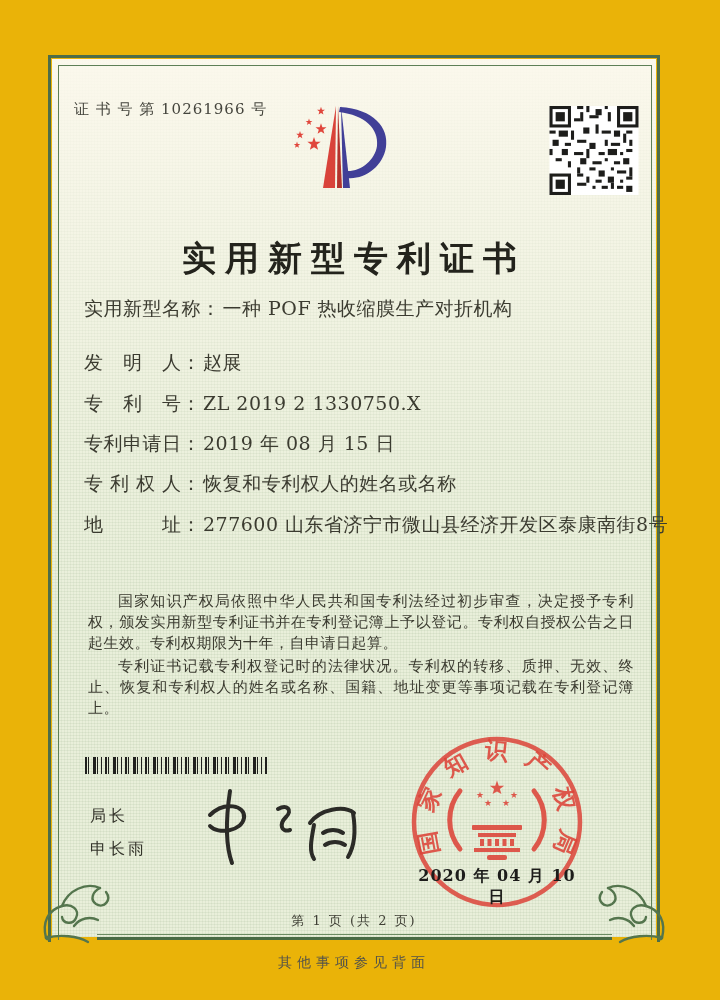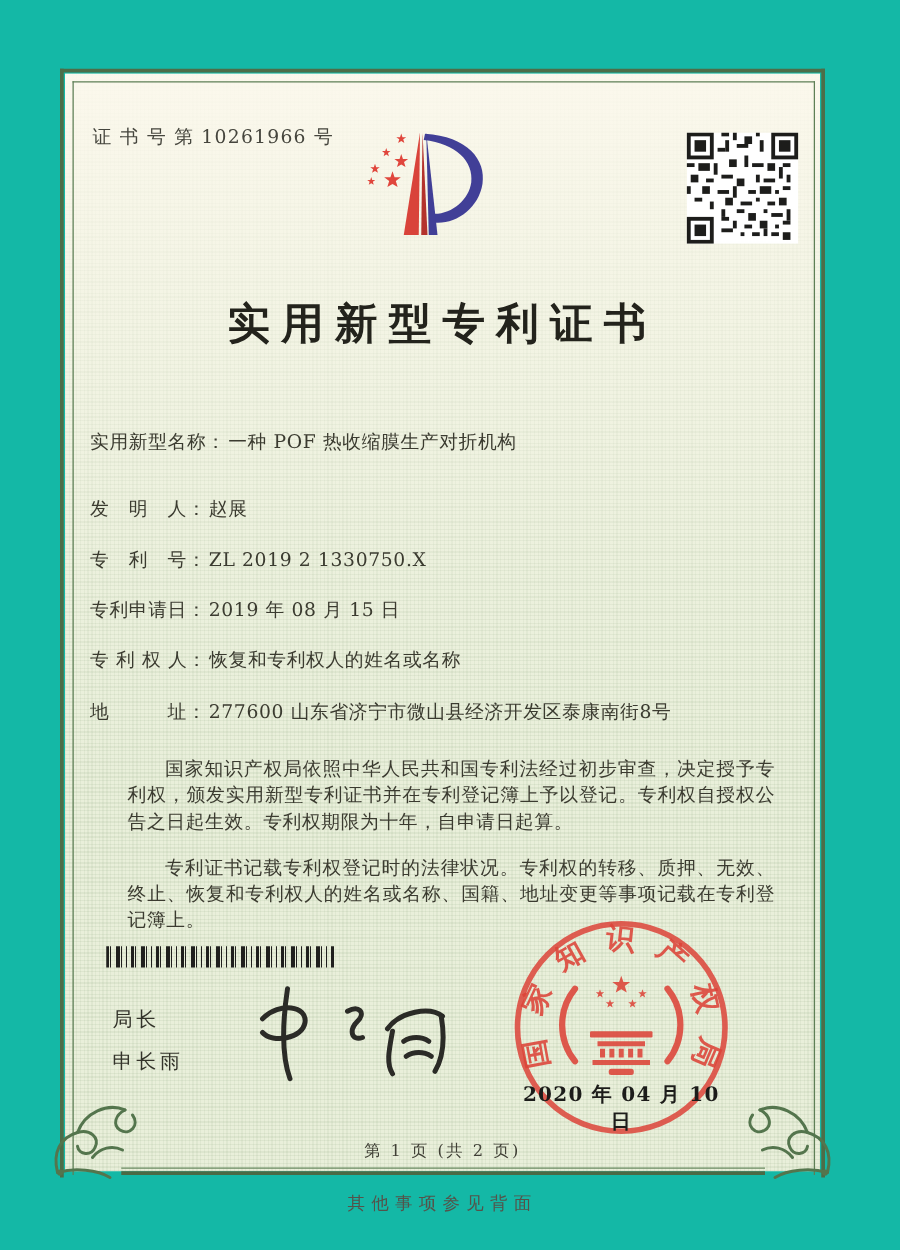--- a/index.html
+++ b/index.html
@@ -1,38 +1,38 @@
 <!DOCTYPE html>
 <html><head>
 <meta charset="utf-8">
 <style>
   html,body{margin:0;padding:0;background:#e8e4d8;}
-  .stage{position:relative;width:720px;height:1000px;background:#14b8a6;overflow:hidden;
+  .stage{position:relative;width:720px;height:1000px;background:#eab308;overflow:hidden;
          font-family:"DejaVu Serif","Liberation Serif",serif;color:#39392e;}
   .abs{position:absolute;}
   
   .panel-bg{left:52px;top:59px;width:604px;height:878px;background-color:#e9efda;
     background-image:
       repeating-linear-gradient(0deg, rgba(122,152,110,.11) 0 1px, rgba(0,0,0,0) 1px 3px),
       repeating-linear-gradient(90deg, rgba(122,152,110,.09) 0 1px, rgba(0,0,0,0) 1px 3px);}
   .panel-light{left:52px;top:59px;width:604px;height:878px;
     background:linear-gradient(180deg, rgba(253,249,238,.92) 0%, rgba(253,249,238,.55) 20%,
                rgba(253,249,238,.15) 45%, rgba(253,249,238,0) 65%);}
   .frame-outer{left:48px;top:55px;width:606px;height:884px;border:3px solid #4d6d48;border-bottom:none;}
   .frame-inner{left:58px;top:65px;width:592px;height:874px;border:1px solid #5e7f56;border-bottom:none;}
   .bottom-rule{left:97px;top:934px;width:515px;height:2px;
     border-top:1px solid #6b8b62;border-bottom:3px solid #4a6a45;}
   .cert-no{left:74px;top:100px;font-size:15px;color:#45453d;letter-spacing:1px;}
   .title{left:50px;top:212px;width:608px;text-align:center;font-size:34px;font-weight:bold;
          color:#23231c;letter-spacing:9px;margin-top:24px;}
-  .frow{left:72px;font-size:15px;color:#3b3b30;letter-spacing:.5px;white-space:nowrap;margin-top:48px;}
+  .frow{left:84px;font-size:19px;color:#3b3b30;letter-spacing:.5px;white-space:nowrap;}
   .frow .lab{margin-right:2px;}
   .paras{left:86px;top:589px;width:550px;font-size:15px;line-height:21px;color:#3b3b30;
          text-align:justify;letter-spacing:.5px;}
-  .paras p{margin:16px;text-indent:2em;}
+  .paras p{margin:2px;text-indent:2em;}
   .barcode{left:85px;top:757px;width:183px;height:17px;background-color:transparent;
     background-image:repeating-linear-gradient(90deg,
       #20201e 0 2px, rgba(0,0,0,0) 2px 3px,
       #20201e 3px 4px, rgba(0,0,0,0) 4px 8px,
       #20201e 8px 11px, rgba(0,0,0,0) 11px 12px,
       #20201e 12px 13px, rgba(0,0,0,0) 13px 16px,
       #20201e 16px 17px, rgba(0,0,0,0) 17px 20px);}
   .signer-role{left:90px;top:806px;font-size:16px;color:#33332a;letter-spacing:3px;}
   .signer-name{left:90px;top:839px;font-size:16px;color:#33332a;letter-spacing:3px;}
   .seal-date{left:412px;top:866px;width:170px;text-align:center;font-size:16px;font-weight:bold;

